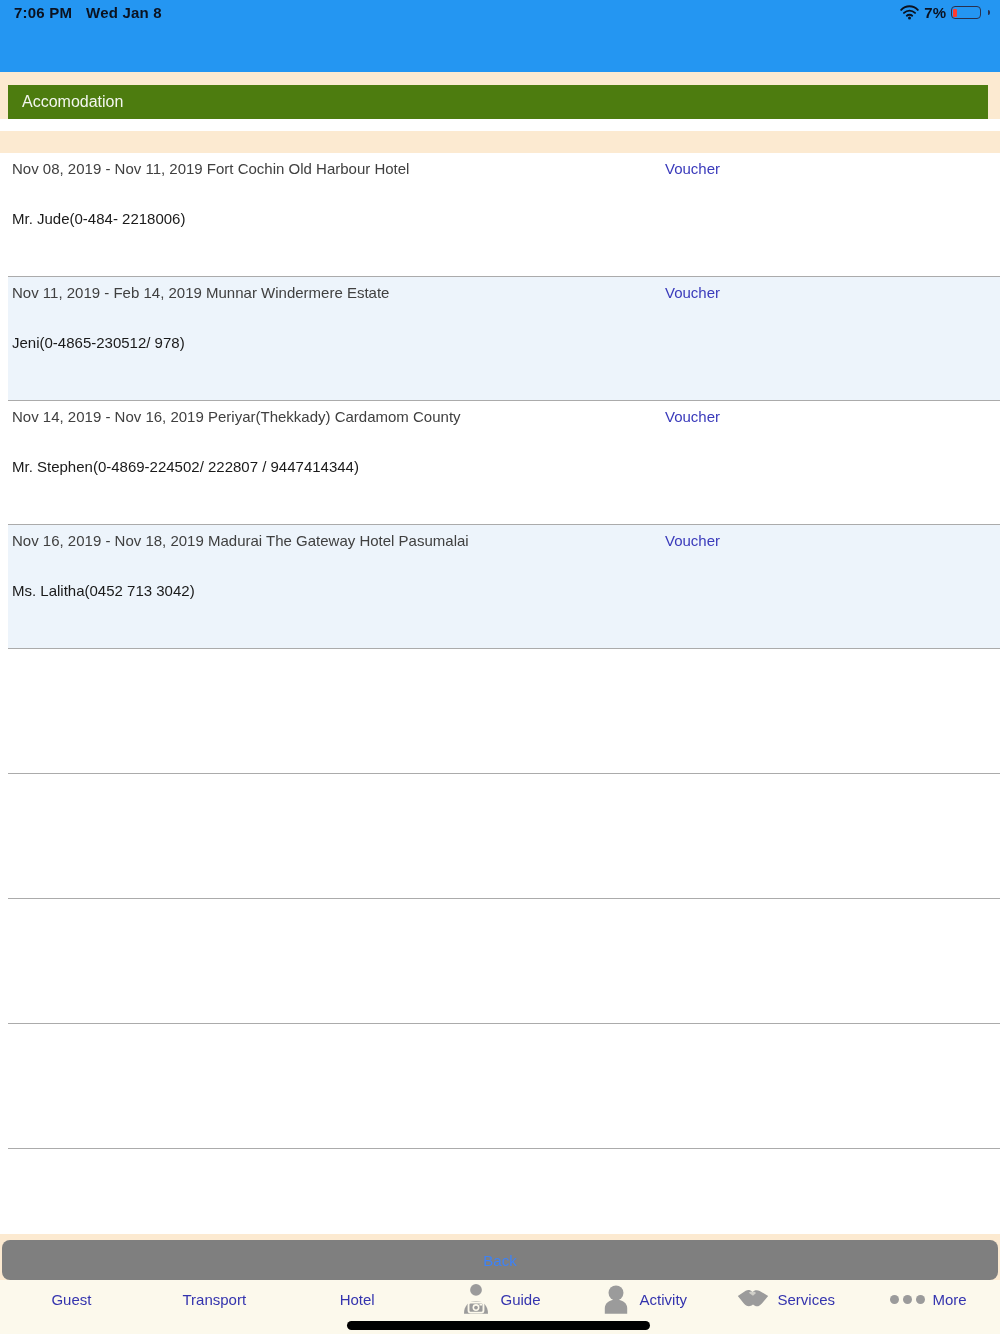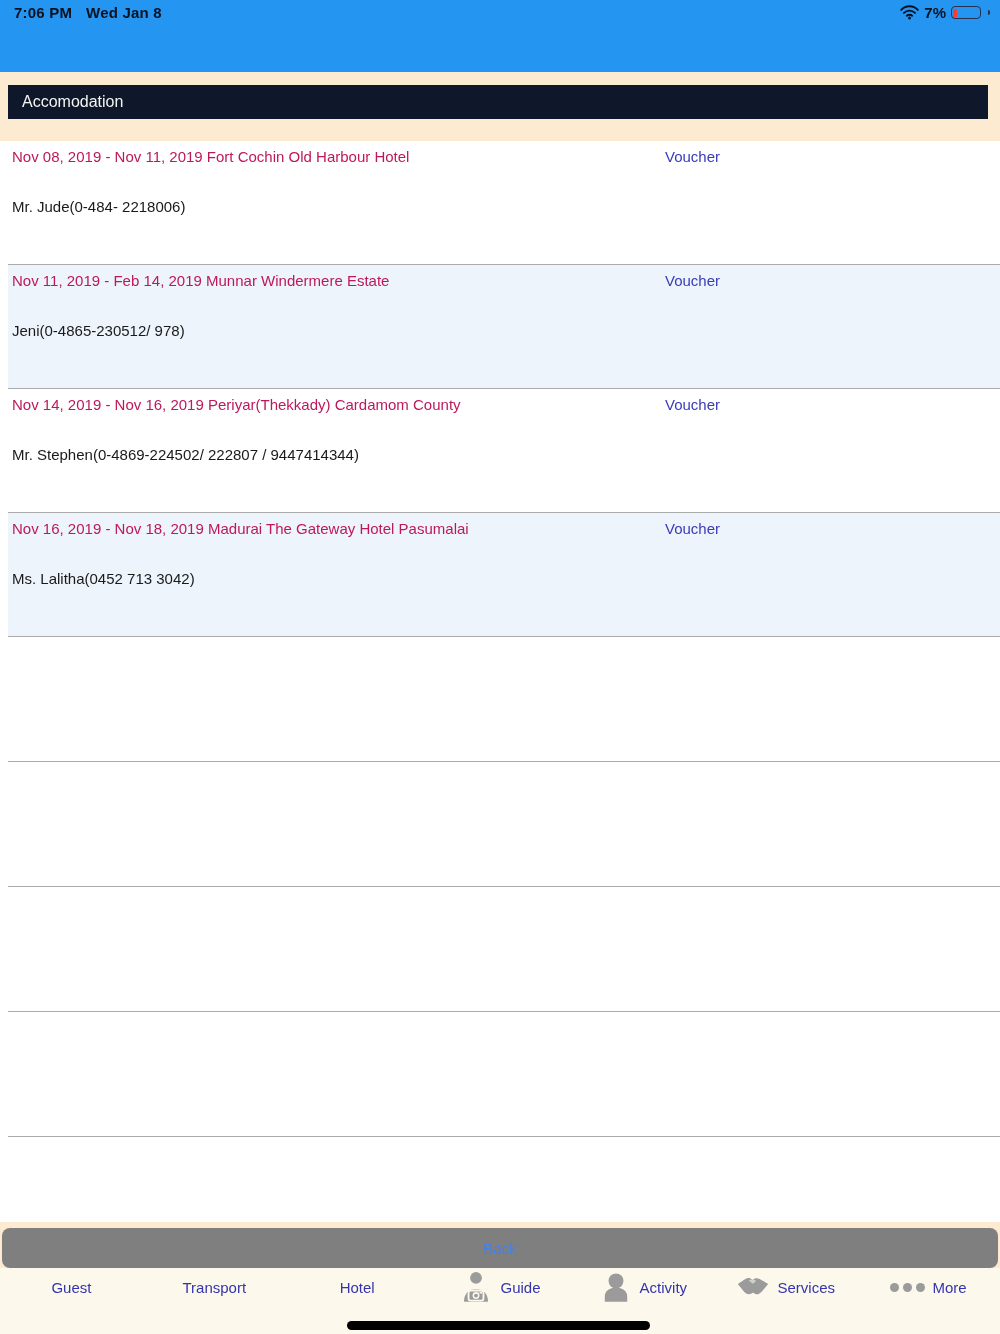--- a/index.html
+++ b/index.html
@@ -12,28 +12,28 @@
   .sb-left .sb-date{margin-left:14px;font-weight:700;}
   .sb-right{position:absolute;top:4px;right:10px;display:flex;align-items:center;gap:5px;}
   .sb-pct{font-size:15px;font-weight:700;color:#0b1220;}
   .battery{position:relative;width:30px;height:13px;border:1.5px solid #27314f;border-radius:4px;display:flex;align-items:center;padding:1px;box-sizing:border-box;}
   .battery-fill{width:4px;height:8px;background:#FF3B30;border-radius:1px;}
   .battery-nub{width:2.5px;height:5px;background:#27314f;border-radius:0 2px 2px 0;margin-left:1.5px;}
 
   
   .strip-top{height:13px;background:#FCEAD1;}
   .green-wrap{background:#FCEAD1;}
-  .green-header{margin:0 12px 0 8px;height:34px;background:#0f172a;display:flex;align-items:center;padding-left:14px;color:#f3f6ef;font-size:16px;}
+  .green-header{margin:0 12px 12px 8px;height:34px;background:#4d7c0f;display:flex;align-items:center;padding-left:14px;color:#f3f6ef;font-size:16px;}
   .strip-bottom{height:22px;background:#FCEAD1;}
 
   
   .list{height:1081px;background:#ffffff;padding-left:8px;box-sizing:border-box;}
   .row{position:relative;height:124px;box-sizing:border-box;border-bottom:1px solid #ABABAB;}
   .row.alt{background:#EDF4FB;}
-  .row-title{position:absolute;top:7px;left:4px;font-size:15px;color:#be185d;}
+  .row-title{position:absolute;top:7px;left:4px;font-size:15px;color:#404040;}
   .row-contact{position:absolute;top:57px;left:4px;font-size:15px;color:#1a1a1a;}
   .voucher{position:absolute;top:7px;left:657px;font-size:15px;color:#3A3ABB;cursor:pointer;}
   .empty-row{height:124px;border-bottom:1px solid #ABABAB;}
   .filler{height:88px;}
 
   
   .bottom-band{height:46px;background:#FCEAD1;position:relative;}
   .back-button{position:absolute;top:6px;left:2px;right:2px;height:40px;background:#7F7F7F;border-radius:8px;display:flex;align-items:center;justify-content:center;font-size:15px;color:#3D82F7;cursor:pointer;}
 
   

